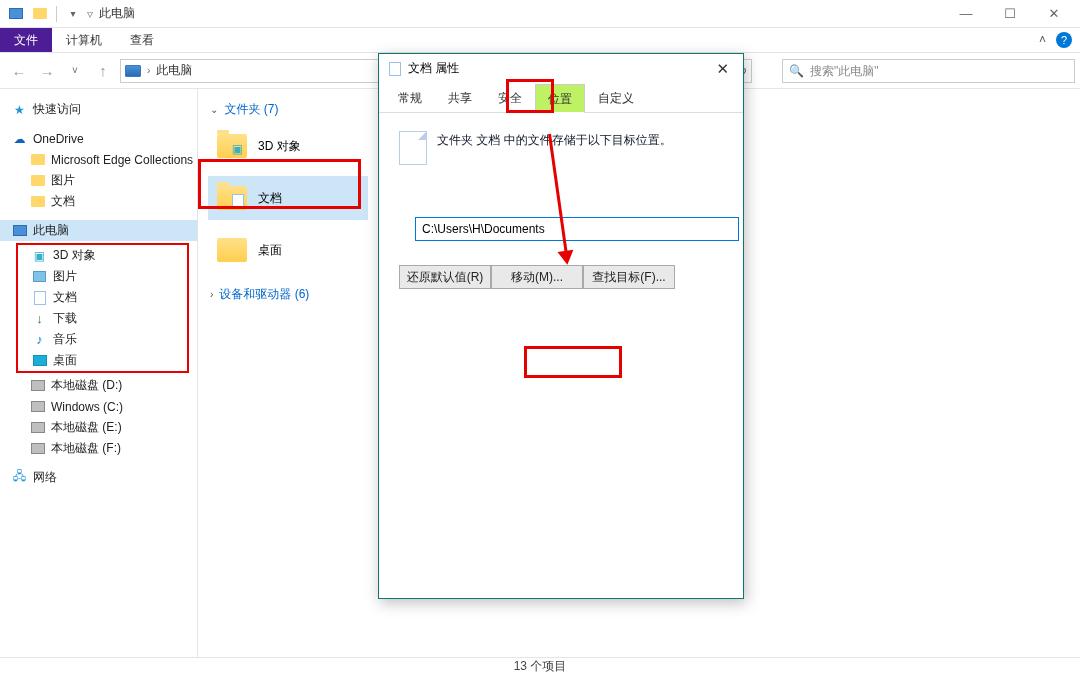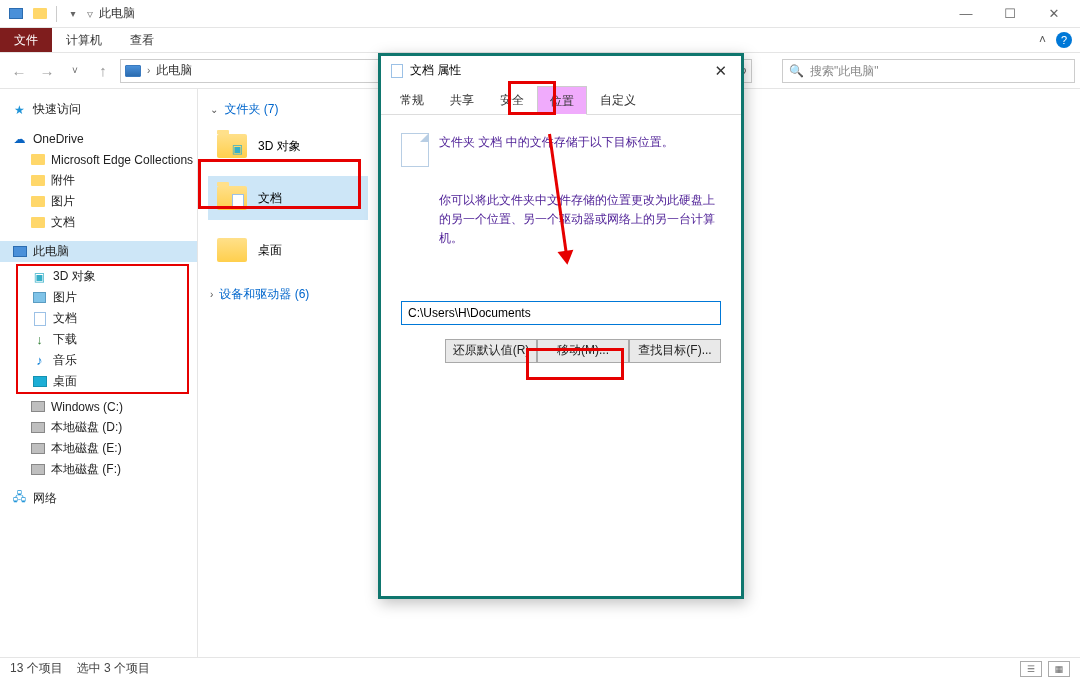--- a/index.html
+++ b/index.html
@@ -8,21 +8,21 @@
 
 .titlebar{height:28px;display:flex;align-items:center;padding:0 4px;border-bottom:1px solid #e5e5e5;}
 .titlebar .ticon{width:16px;height:16px;margin:0 4px;display:inline-flex;align-items:center;justify-content:center;}
 .titlebar .tsep{width:1px;height:16px;background:#ccc;margin:0 4px;}
 .titlebar .ttext{margin-left:6px;color:#333;}
 .winctrl{margin-left:auto;display:flex;}
 .winctrl div{width:44px;height:28px;display:flex;align-items:center;justify-content:center;color:#666;font-size:13px;}
 
 
 .menubar{height:25px;display:flex;align-items:stretch;border-bottom:1px solid #e5e5e5;}
-.menubar .mfile{background:#7f1d1d;color:#fff;padding:3px 14px;display:flex;align-items:center;}
+.menubar .mfile{background:#4c1d95;color:#fff;padding:3px 14px;display:flex;align-items:center;}
 .menubar .mtab{padding:0 14px;display:flex;align-items:center;color:#333;}
 .menubar .mright{margin-left:auto;display:flex;align-items:center;padding-right:8px;gap:10px;color:#555;}
 .helpcircle{width:16px;height:16px;border-radius:50%;background:#0078d7;color:#fff;display:flex;align-items:center;justify-content:center;font-size:11px;}
 
 
 .navrow{height:36px;display:flex;align-items:center;padding:0 8px;gap:6px;border-bottom:1px solid #e5e5e5;}
 .navbtn{width:22px;height:22px;display:flex;align-items:center;justify-content:center;color:#9a9a9a;font-size:15px;}
 .addr{flex:0 0 632px;height:24px;border:1px solid #ccc;display:flex;align-items:center;padding:0 4px;gap:6px;}
 .addr .amon{width:16px;height:12px;border:1px solid #3a7abf;background:linear-gradient(#4a90d9,#2b6cb0);border-radius:1px;}
 .addr .abread{color:#333;}
@@ -66,41 +66,41 @@
 .fitem{width:160px;height:44px;display:flex;align-items:center;gap:10px;padding-left:8px;}
 .fitem .ficon{width:32px;height:28px;display:flex;align-items:center;justify-content:center;}
 .fitem.sel{background:#cde6f7;}
 .yellowfold{width:30px;height:24px;background:linear-gradient(#ffe08a,#ffcf4d);border-radius:2px;position:relative;}
 .yellowfold::before{content:"";position:absolute;top:-4px;left:0;width:12px;height:4px;background:#ffe08a;border-radius:1px 1px 0 0;}
 .inner-doc{position:absolute;right:3px;bottom:2px;width:12px;height:14px;background:#fff;border:1px solid #9cc1e6;}
 .deskfold{width:30px;height:24px;background:linear-gradient(#ffe08a,#ffcf4d);border-radius:2px;}
 .folbox1{position:absolute;left:0;top:70px;width:163px;height:50px;border:3px solid #e60000;}
 
 
-.status{position:absolute;bottom:0;left:0;right:0;height:22px;border-top:1px solid #e5e5e5;display:flex;align-items:center;padding:0 10px;color:#444;gap:14px;}
+.status{position:absolute;bottom:0;left:0;right:0;height:22px;border-top:1px solid #e5e5e5;display:flex;align-items:center;padding:0 10px;color:#444;gap:14px;flex-direction:column;}
 .status .vr{margin-left:auto;display:flex;gap:6px;}
 .status .vbtn{width:22px;height:16px;border:1px solid #aaa;display:flex;align-items:center;justify-content:center;font-size:9px;color:#666;}
 
 
-.dialog{position:absolute;left:378px;top:53px;width:366px;height:546px;background:#fff;border:3px solid #0f766e;box-shadow:2px 4px 14px rgba(0,0,0,.25);}
+.dialog{position:absolute;left:378px;top:53px;width:366px;height:546px;background:#fff;border:1px solid #0f766e;box-shadow:2px 4px 14px rgba(0,0,0,.25);}
 .dtitle{height:29px;display:flex;align-items:center;padding:0 8px;gap:6px;}
 .dtitle .dclose{margin-left:auto;font-size:15px;color:#333;padding:0 6px;}
 .dtabs{height:30px;display:flex;padding:0 6px;border-bottom:1px solid #ddd;position:relative;}
 .dtab{padding:6px 12px 4px;color:#333;border:1px solid transparent;}
-.dtab.active{border:1px solid #ccc;border-bottom:1px solid #fff;background:#f0abfc;position:relative;top:1px;}
+.dtab.active{border:1px solid #ccc;border-bottom:1px solid #fff;background:#bef264;position:relative;top:1px;}
 .tabbox{position:absolute;left:127px;top:-4px;width:48px;height:34px;border:3px solid #e60000;z-index:5;}
 
 .dbody{padding:18px 20px 10px 20px;}
 .drow1{display:flex;gap:10px;align-items:flex-start;margin-bottom:24px;}
 .docglyph{width:28px;height:34px;background:#fff;border:1px solid #b8cee4;position:relative;}
 .docglyph::after{content:"";position:absolute;right:0;top:0;width:8px;height:8px;background:linear-gradient(135deg,#fff 48%,#b8cee4 52%);}
-.dtext{color:#4c1d95;line-height:1.6;}
+.dtext{color:#0f172a;line-height:1.6;}
 .dinput{margin-top:52px;}
-.dinput input{width:100%;height:24px;border:1px solid #0078d7;padding:0 6px;outline:none;font-size:12px;}
-.dbtns{display:flex;justify-content:flex-end;margin-top:14px;}
+.dinput input{width:100%;height:24px;border:1px solid #0078d7;padding:0 6px;outline:none;font-size:12px;margin-left:16px;}
+.dbtns{display:flex;justify-content:flex-start;margin-top:24px;}
 .dbtns .db{width:92px;height:24px;background:#e9e9e9;border:1px solid #a9a9a9;display:flex;align-items:center;justify-content:center;color:#222;}
 .movebox{position:absolute;left:145px;top:292px;width:98px;height:32px;border:3px solid #e60000;}
 
 .dfoot{position:absolute;bottom:10px;right:14px;display:flex;gap:12px;}
 .dfoot .fb{width:72px;height:24px;background:#e9e9e9;border:1px solid #a9a9a9;display:flex;align-items:center;justify-content:center;color:#222;}
 .dfoot .fb.primary{border:1px solid #0078d7;box-shadow:inset 0 0 0 1px #4da3e8;}
 
 
 .arrow{position:absolute;left:548px;top:134px;width:3px;height:128px;background:#e60000;z-index:50;}
 .arrow::after{content:"";position:absolute;left:-7px;bottom:-12px;border:8px solid transparent;border-top:14px solid #e60000;}
@@ -173,26 +173,20 @@
       <div class="sitem sub">
           <span class="si">
             <span class="si-folder"></span>
           </span>
           <span>Microsoft Edge Collections</span>
         </div>
       <div class="sitem sub">
           <span class="si">
             <span class="si-folder"></span>
           </span>
-          <span>附件</span>
-        </div>
-      <div class="sitem sub">
-          <span class="si">
-            <span class="si-folder"></span>
-          </span>
           <span>图片</span>
         </div>
       <div class="sitem sub">
           <span class="si">
             <span class="si-folder"></span>
           </span>
           <span>文档</span>
         </div>
     </div>
     <div class="sgroup">
@@ -231,27 +225,27 @@
             <span class="si">
               <span class="si-desk"></span>
             </span>
             <span>桌面</span>
           </div>
       </div>
       <div class="sitem sub2">
           <span class="si">
             <span class="si-drive"></span>
           </span>
+          <span>本地磁盘 (D:)</span>
+        </div>
+      <div class="sitem sub2">
+          <span class="si">
+            <span class="si-drive"></span>
+          </span>
           <span>Windows (C:)</span>
-        </div>
-      <div class="sitem sub2">
-          <span class="si">
-            <span class="si-drive"></span>
-          </span>
-          <span>本地磁盘 (D:)</span>
         </div>
       <div class="sitem sub2">
           <span class="si">
             <span class="si-drive"></span>
           </span>
           <span>本地磁盘 (E:)</span>
         </div>
       <div class="sitem sub2">
           <span class="si">
             <span class="si-drive"></span>
@@ -325,21 +319,20 @@
     <div class="dtab">安全</div>
     <div class="dtab active">位置</div>
     <div class="dtab">自定义</div>
     <div class="tabbox"></div>
   </div>
   <div class="dbody">
     <div class="drow1">
       <div class="docglyph"></div>
       <div class="dtext">文件夹 文档 中的文件存储于以下目标位置。</div>
     </div>
-    <div class="dtext" style="margin-left:38px;">你可以将此文件夹中文件存储的位置更改为此硬盘上的另一个位置、另一个驱动器或网络上的另一台计算机。</div>
     <div class="dinput">
       <input type="text" value="C:\Users\H\Documents" style="">
     </div>
     <div class="dbtns">
       <div class="db">还原默认值(R)</div>
       <div class="db">移动(M)...</div>
       <div class="db">查找目标(F)...</div>
     </div>
   </div>
   <div class="movebox"></div>

